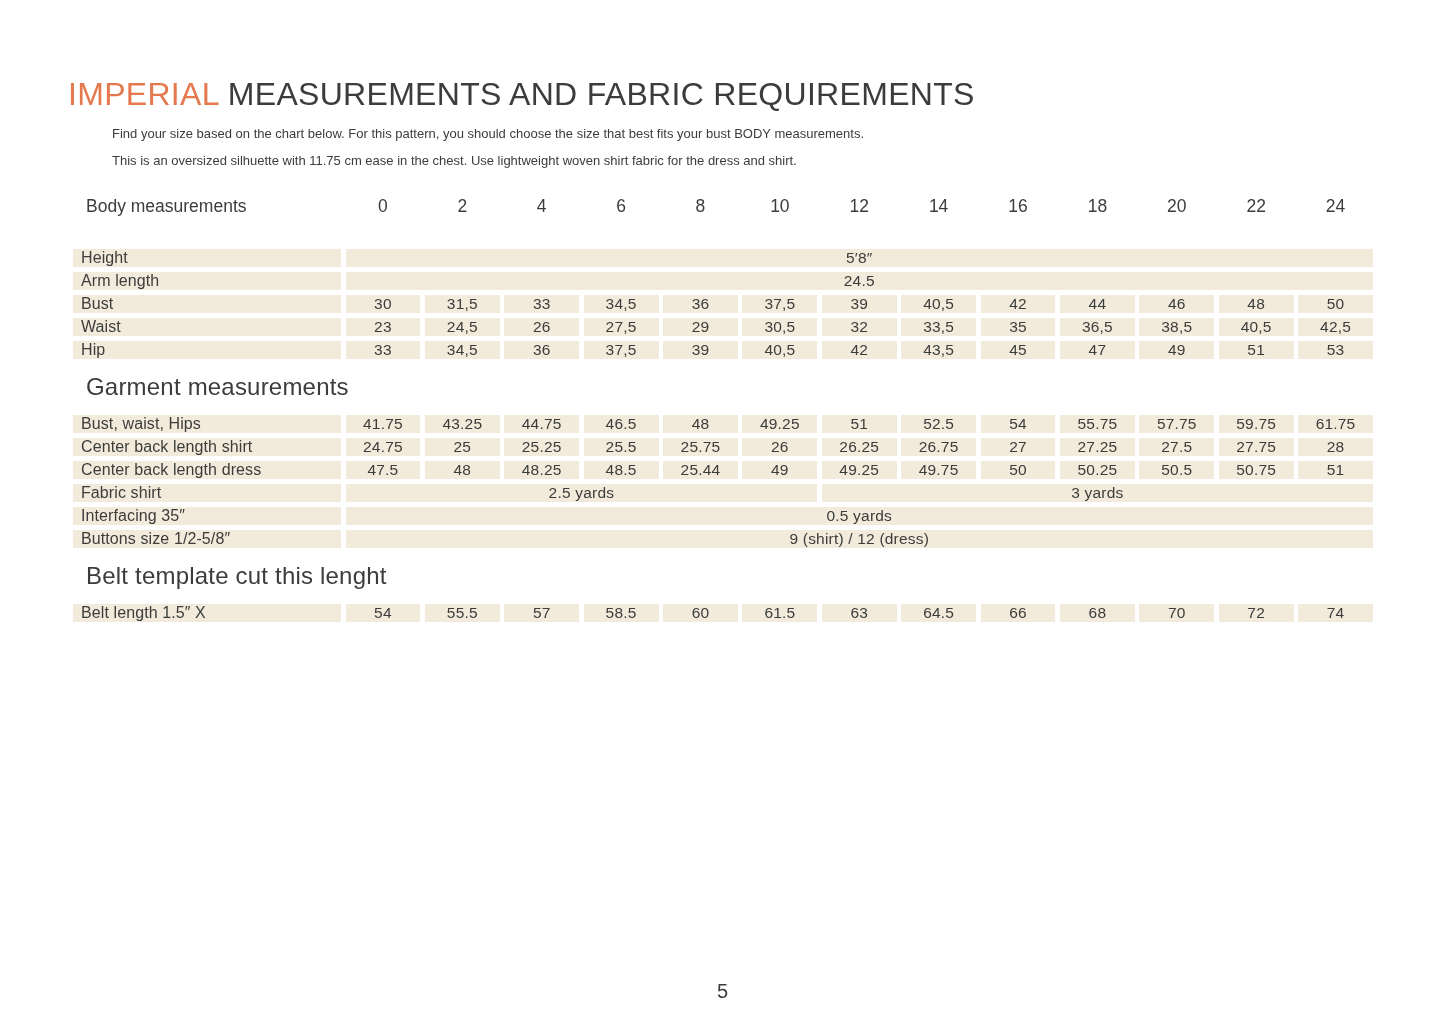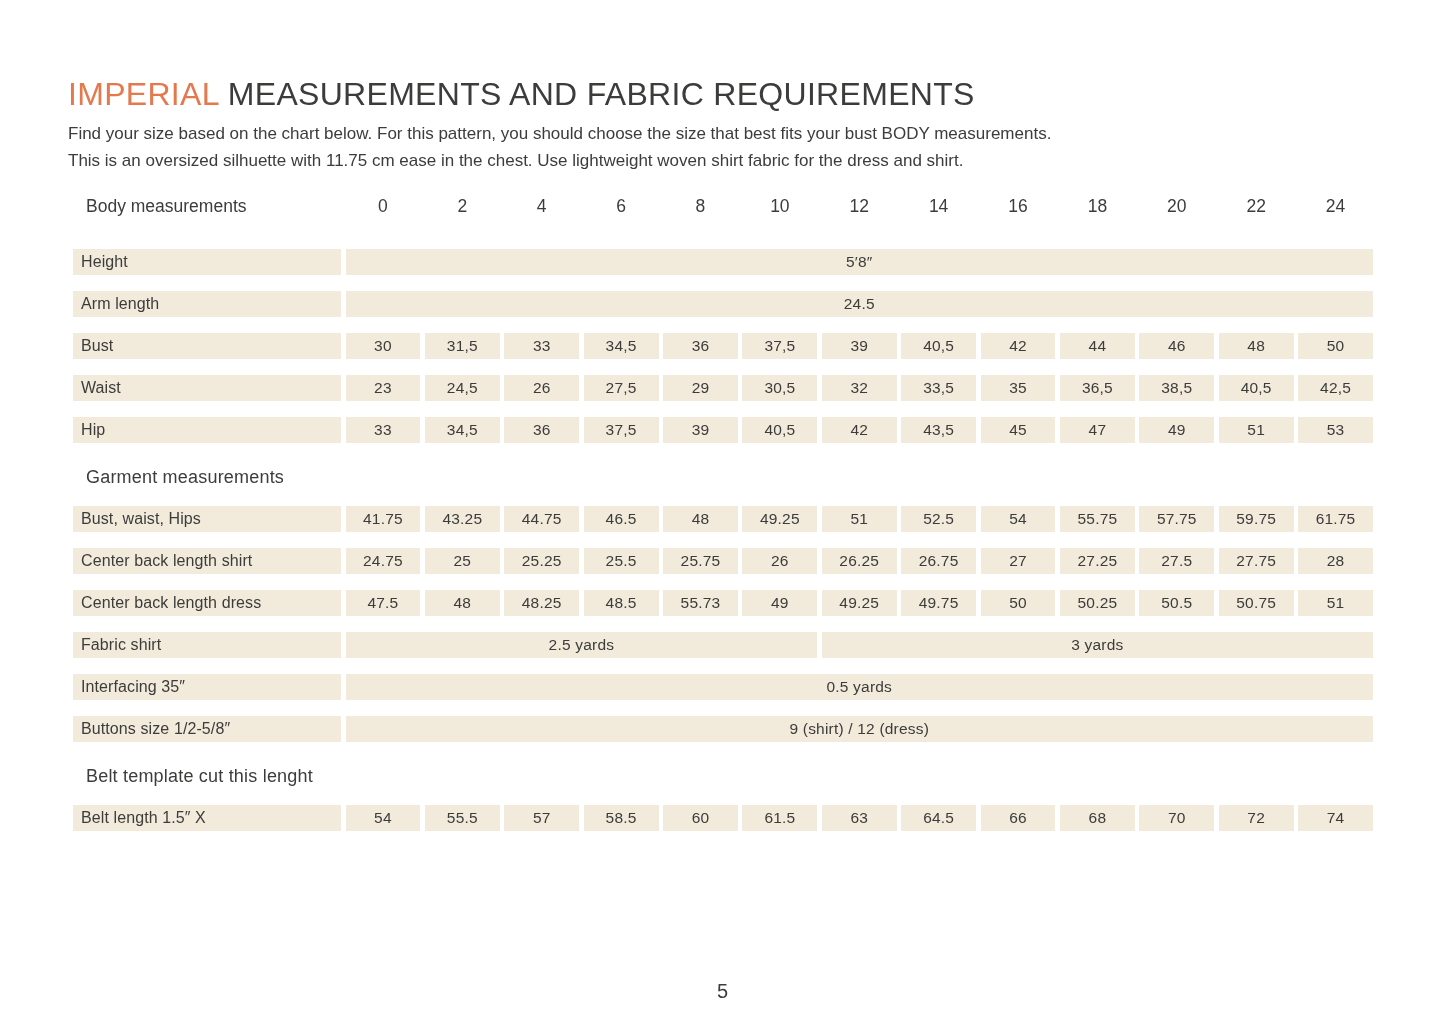--- a/index.html
+++ b/index.html
@@ -8,43 +8,43 @@
     font-family:"Liberation Sans","DejaVu Sans",sans-serif;
     color:var(--text,#3C3C3B);
     position:relative;
   }
   .content{padding:76px 72px 0 68px;}
   .page-title{
     font-size:32px;font-weight:500;letter-spacing:.3px;margin:0 0 7px 0;
     white-space:nowrap;
   }
   .page-title .hl{color:var(--accent,#E5794E);}
-  .intro{font-size:17px;line-height:27px;}
+  .intro{font-size:13px;line-height:27px;margin-left:44px;}
   .table-wrap{width:1300px;margin:17px 0 0 5px;}
   .trow,.hrow{
     display:grid;
     grid-template-columns:268px repeat(13,1fr);
     column-gap:4.5px;
   }
   .hrow{height:30px;margin-bottom:28px;align-items:center;}
   .hrow .hlabel{font-size:17.5px;padding-left:13px;}
   .hrow .hcell{text-align:center;font-size:17.5px;}
-  .trow{height:26px;margin-bottom:16px;}
+  .trow{height:17px;margin-bottom:6px;}
   .cell{
     background:var(--cell-bg,#F2EBDC);
     display:flex;align-items:center;justify-content:center;
     font-size:15.5px;letter-spacing:.2px;
   }
   .cell.label{justify-content:flex-start;padding-left:8px;font-size:16px;letter-spacing:.1px;}
   .cell.span-all{grid-column:2 / -1;}
   .cell.span-left{grid-column:2 / span 6;}
   .cell.span-right{grid-column:8 / span 7;}
   .section-heading{
     height:37px;margin:10px 0;display:flex;align-items:center;
-    padding-left:13px;font-size:18px;letter-spacing:.2px;
+    padding-left:13px;font-size:24px;letter-spacing:.2px;
   }
   .page-number{
     position:absolute;left:0;right:0;top:980px;
     text-align:center;font-size:20px;
   }
 </style>
 </head>
 <body style="--accent: #E5794E; --cell-bg: #F2EBDC; --text: #3C3C3B;">
 
 <div class="content">
@@ -161,21 +161,21 @@
           <div class="cell">27.5</div>
           <div class="cell">27.75</div>
           <div class="cell">28</div>
         </div>
         <div class="trow">
           <div class="cell label">Center back length dress</div>
           <div class="cell">47.5</div>
           <div class="cell">48</div>
           <div class="cell">48.25</div>
           <div class="cell">48.5</div>
-          <div class="cell">55.73</div>
+          <div class="cell">25.44</div>
           <div class="cell">49</div>
           <div class="cell">49.25</div>
           <div class="cell">49.75</div>
           <div class="cell">50</div>
           <div class="cell">50.25</div>
           <div class="cell">50.5</div>
           <div class="cell">50.75</div>
           <div class="cell">51</div>
         </div>
         <div class="trow">

